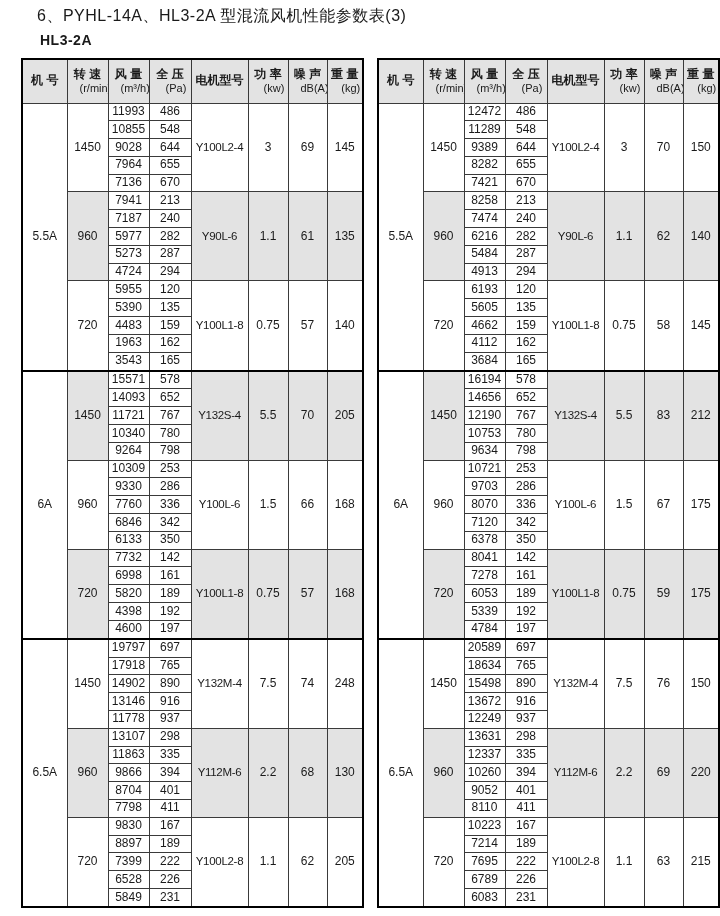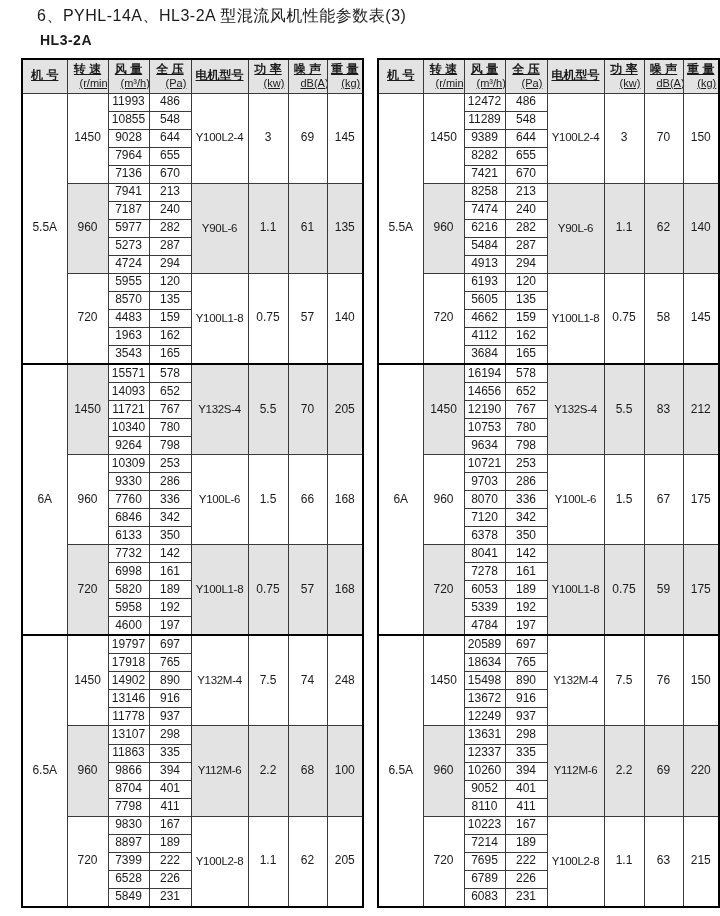--- a/index.html
+++ b/index.html
@@ -43,21 +43,21 @@
     border: 1px solid #3a3a3a;
     text-align: center;
     vertical-align: middle;
     padding: 0;
     background: #ffffff;
     font-size: 12px;
     line-height: 1.15;
     overflow: hidden;
     white-space: nowrap;
   }
-  .ptable thead tr { height: 34px; text-decoration: underline; }
+  .ptable thead tr { height: 44px; }
   .ptable th.hd {
     background: #e3e3e3;
     font-weight: bold;
     font-size: 12px;
   }
   .ptable th.hd .u { font-weight: normal; font-size: 11px; margin-left: 12px; }
   .ptable td.sh { background: #e3e3e3; }
   .ptable td.moc { font-size: 11.5px; letter-spacing: -0.3px; }
   .ptable tr.gsep td { border-top: 2px solid #000; }
 </style>
@@ -168,21 +168,21 @@
       <tr>
         <td rowspan="5" class="sc">720</td>
         <td class="ac">5955</td>
         <td class="pc">120</td>
         <td rowspan="5" class="moc">Y100L1-8</td>
         <td rowspan="5" class="pwc">0.75</td>
         <td rowspan="5" class="nc">57</td>
         <td rowspan="5" class="wc">140</td>
       </tr>
       <tr>
-        <td class="ac">8570</td>
+        <td class="ac">5390</td>
         <td class="pc">135</td>
       </tr>
       <tr>
         <td class="ac">4483</td>
         <td class="pc">159</td>
       </tr>
       <tr>
         <td class="ac">1963</td>
         <td class="pc">162</td>
       </tr>
@@ -252,21 +252,21 @@
       </tr>
       <tr>
         <td class="ac">6998</td>
         <td class="pc">161</td>
       </tr>
       <tr>
         <td class="ac">5820</td>
         <td class="pc">189</td>
       </tr>
       <tr>
-        <td class="ac">5958</td>
+        <td class="ac">4398</td>
         <td class="pc">192</td>
       </tr>
       <tr>
         <td class="ac">4600</td>
         <td class="pc">197</td>
       </tr>
       <tr class="gsep">
         <td rowspan="15" class="mc">6.5A</td>
         <td rowspan="5" class="sc">1450</td>
         <td class="ac">19797</td>
@@ -292,21 +292,21 @@
         <td class="ac">11778</td>
         <td class="pc">937</td>
       </tr>
       <tr>
         <td rowspan="5" class="sc sh">960</td>
         <td class="ac">13107</td>
         <td class="pc">298</td>
         <td rowspan="5" class="moc sh">Y112M-6</td>
         <td rowspan="5" class="pwc sh">2.2</td>
         <td rowspan="5" class="nc sh">68</td>
-        <td rowspan="5" class="wc sh">100</td>
+        <td rowspan="5" class="wc sh">130</td>
       </tr>
       <tr>
         <td class="ac">11863</td>
         <td class="pc">335</td>
       </tr>
       <tr>
         <td class="ac">9866</td>
         <td class="pc">394</td>
       </tr>
       <tr>

